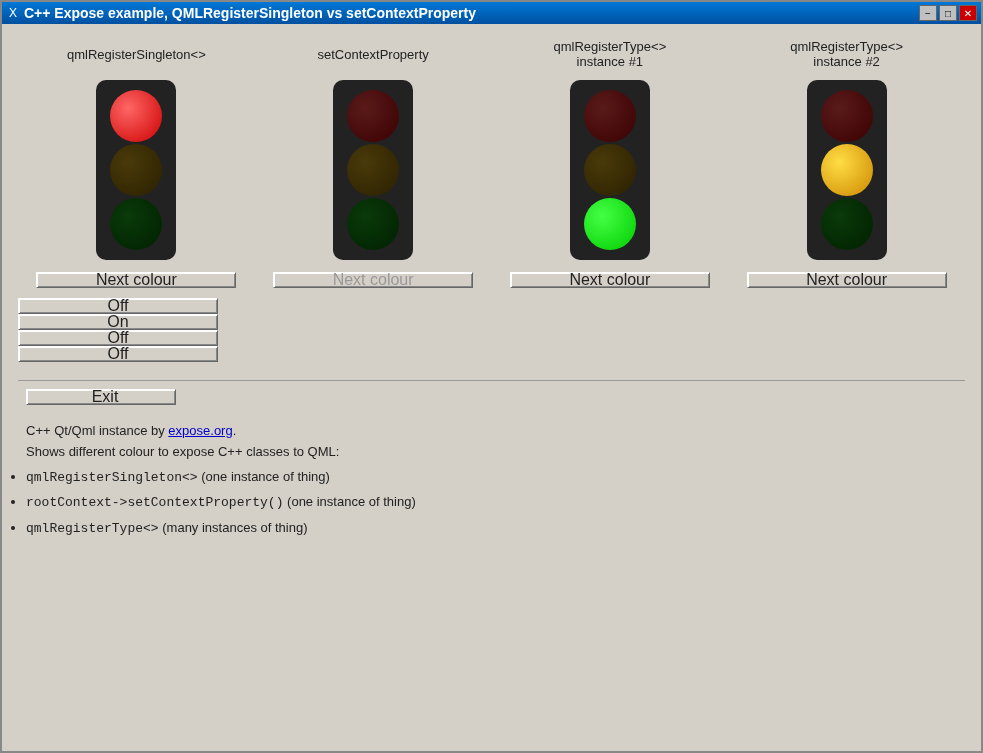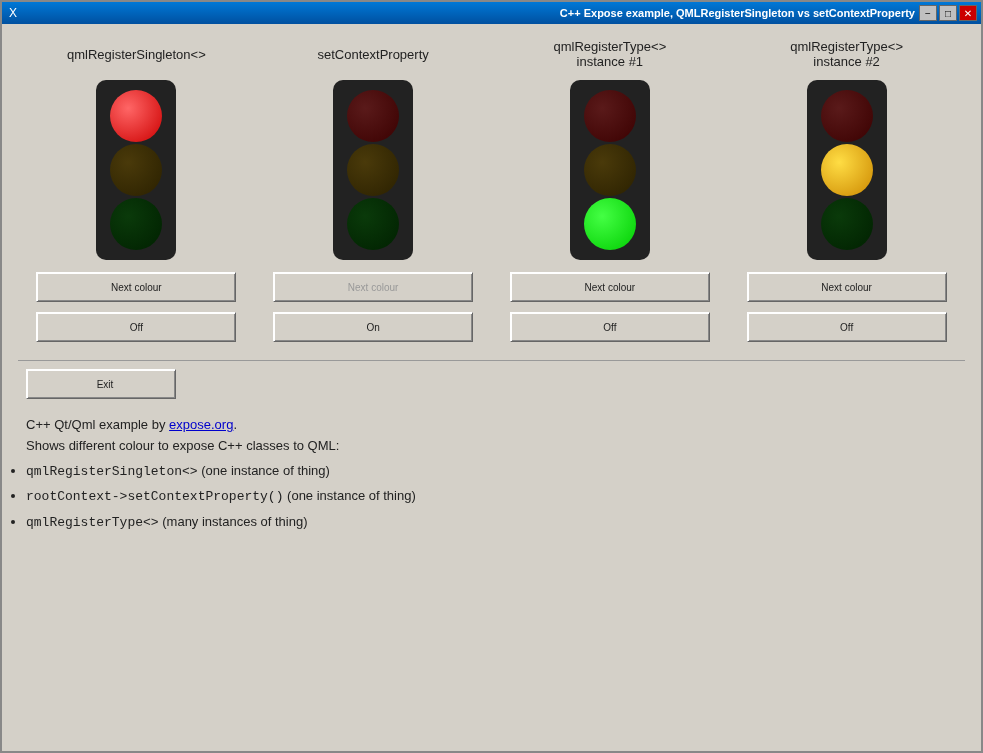--- a/index.html
+++ b/index.html
@@ -32,24 +32,23 @@
       width: 14px;
       height: 14px;
       color: white;
       font-size: 12px;
       display: flex;
       align-items: center;
       justify-content: center;
     }
     .title-bar-text {
       color: white;
-      font-size: 11px;
+      font-size: 14px;
       font-weight: bold;
       flex: 1;
-      text-align: right;
     }
     .title-bar-buttons {
       display: flex;
       gap: 2px;
     }
     .title-btn {
       width: 18px;
       height: 16px;
       background: #c0c0c0;
       border: 1px solid #666;
@@ -116,37 +115,38 @@
     .light.green-off { background: radial-gradient(circle at 35% 35%, #0a3a0a, #002000); }
     .buttons-row {
       display: flex;
       flex-direction: row;
       gap: 0;
       justify-content: space-around;
       margin-bottom: 10px;
     }
     .toggle-row {
       display: flex;
+      flex-direction: column;
       gap: 0;
       justify-content: space-around;
       margin-bottom: 10px;
     }
     .qt-button {
       width: 200px;
-      height: 30px;
+      height: 16px;
       background: #d4d0c8;
       border: 1px solid #999;
       border-top-color: #fff;
       border-left-color: #fff;
       border-right-color: #666;
       border-bottom-color: #666;
       display: flex;
       align-items: center;
       justify-content: center;
-      font-size: 10px;
+      font-size: 16px;
       cursor: pointer;
       color: #222;
       box-shadow: inset 1px 1px 0 #fff, inset -1px -1px 0 #888;
     }
     .qt-button:disabled, .qt-button.disabled {
       color: #999;
       cursor: default;
     }
     .qt-button.exit-btn {
       width: 150px;
@@ -255,21 +255,21 @@
     </div>
 
     <div class="separator"></div>
 
     <div class="exit-row">
       <button class="qt-button exit-btn">Exit</button>
     </div>
 
     <div class="info-section">
       <p>
-        <span>C++ Qt/Qml example by </span><a class="info-link">expose.org</a><span>.</span>
+        <span>C++ Qt/Qml instance by </span><a class="info-link">expose.org</a><span>.</span>
       </p>
       <p>Shows different colour to expose C++ classes to QML:</p>
       <ul class="info-list">
         <li><span class="mono">qmlRegisterSingleton&lt;&gt;</span> <span>(one instance of thing)</span></li>
         <li><span class="mono">rootContext-&gt;setContextProperty()</span> <span>(one instance of thing)</span></li>
         <li><span class="mono">qmlRegisterType&lt;&gt;</span> <span>(many instances of thing)</span></li>
       </ul>
     </div>
 
   </div>

